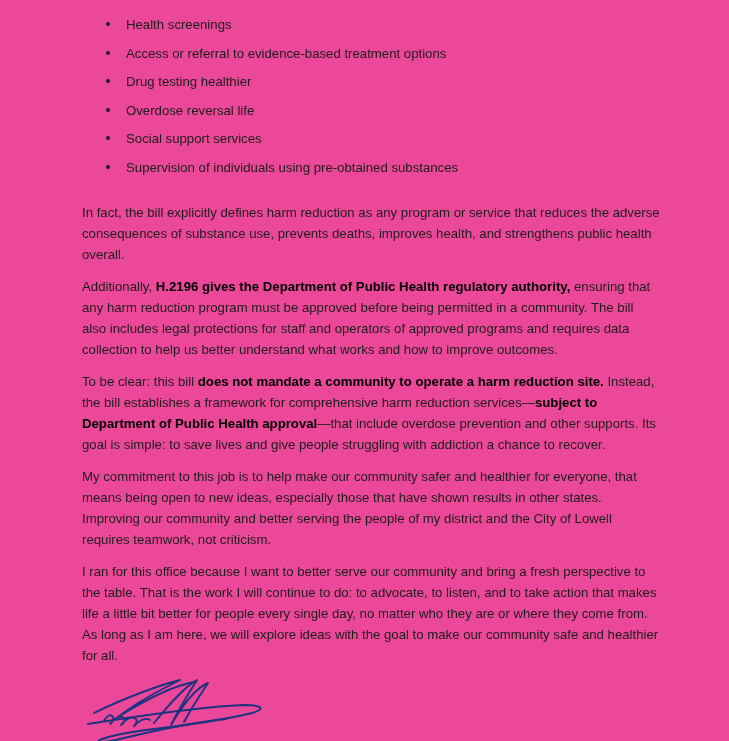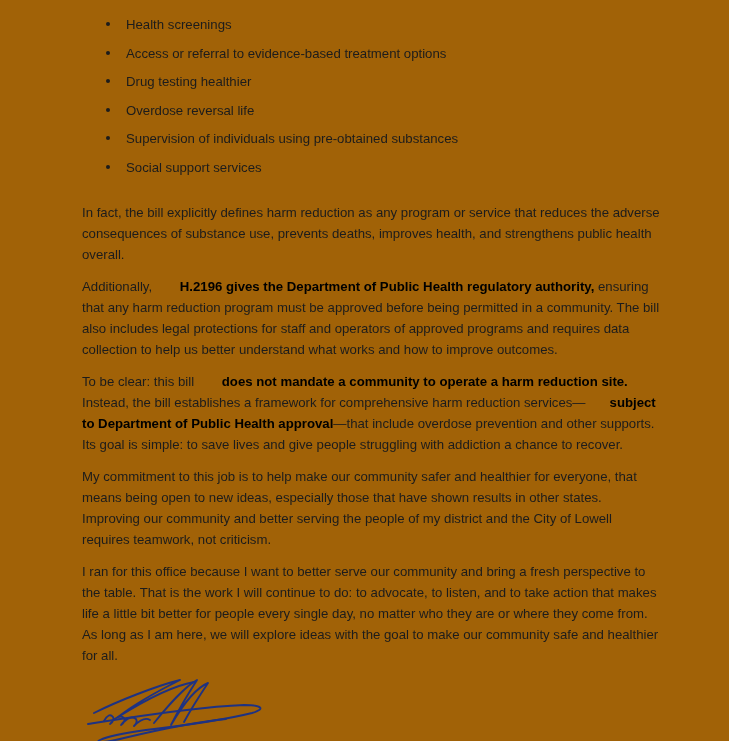--- a/index.html
+++ b/index.html
@@ -4,21 +4,21 @@
 <style>
   html, body {
     margin: 0;
     padding: 0;
     background: #ffffff;
   }
   .page {
     position: relative;
     width: 729px;
     height: 741px;
-    background: #a16207;
+    background: #ec4899;
     box-sizing: border-box;
     padding: 14px 62px 10px 82px;
     font-family: "Liberation Sans", sans-serif;
     font-size: 13.2px;
     line-height: 21px;
     color: #1c1c1c;
     overflow: hidden;
   }
   .content {
     width: 578px;
@@ -41,40 +41,39 @@
     width: 4px;
     height: 4px;
     border-radius: 50%;
     background: #1c1c1c;
   }
   p.para {
     margin: 0 0 11px 0;
   }
   p.para b {
     color: #000000;
-    margin-left: 24px;
   }
   .sig-wrap {
     margin: 4px 0 1px 2px;
     height: 68px;
   }
 </style>
 </head>
 <body>
 
 <div class="page">
   <div class="content">
 
     <ul class="bullets">
       <li><span class="dot"></span><span>Health screenings</span></li>
       <li><span class="dot"></span><span>Access or referral to evidence-based treatment options</span></li>
       <li><span class="dot"></span><span>Drug testing healthier</span></li>
       <li><span class="dot"></span><span>Overdose reversal life</span></li>
+      <li><span class="dot"></span><span>Social support services</span></li>
       <li><span class="dot"></span><span>Supervision of individuals using pre-obtained substances</span></li>
-      <li><span class="dot"></span><span>Social support services</span></li>
     </ul>
 
     <p class="para"><span>In fact, the bill explicitly defines harm reduction as any program or service that reduces the adverse consequences of substance use, prevents deaths, improves health, and strengthens public health overall.</span></p>
     <p class="para"><span>Additionally, </span><b>H.2196 gives the Department of Public Health regulatory authority,</b><span> ensuring that any harm reduction program must be approved before being permitted in a community. The bill also includes legal protections for staff and operators of approved programs and requires data collection to help us better understand what works and how to improve outcomes.</span></p>
     <p class="para"><span>To be clear: this bill </span><b>does not mandate a community to operate a harm reduction site.</b><span> Instead, the bill establishes a framework for comprehensive harm reduction services—</span><b>subject to Department of Public Health approval</b><span>—that include overdose prevention and other supports. Its goal is simple: to save lives and give people struggling with addiction a chance to recover.</span></p>
     <p class="para"><span>My commitment to this job is to help make our community safer and healthier for everyone, that means being open to new ideas, especially those that have shown results in other states. Improving our community and better serving the people of my district and the City of Lowell requires teamwork, not criticism.</span></p>
     <p class="para"><span>I ran for this office because I want to better serve our community and bring a fresh perspective to the table. That is the work I will continue to do: to advocate, to listen, and to take action that makes life a little bit better for people every single day, no matter who they are or where they come from. As long as I am here, we will explore ideas with the goal to make our community safe and healthier for all.</span></p>
 
 
     <div class="sig-wrap">

